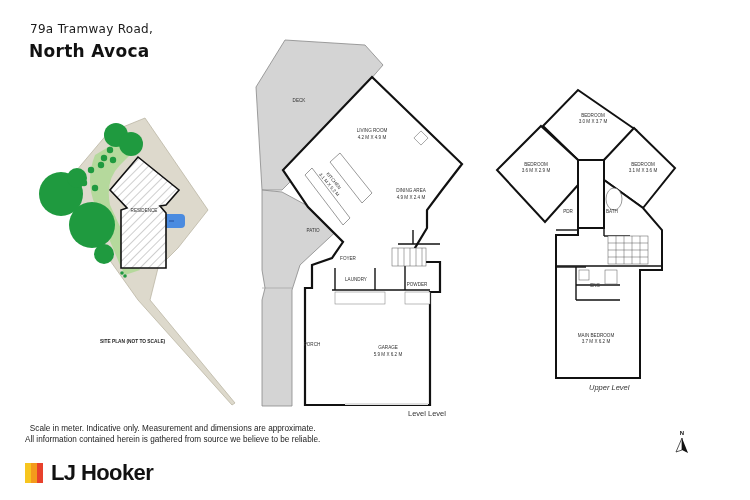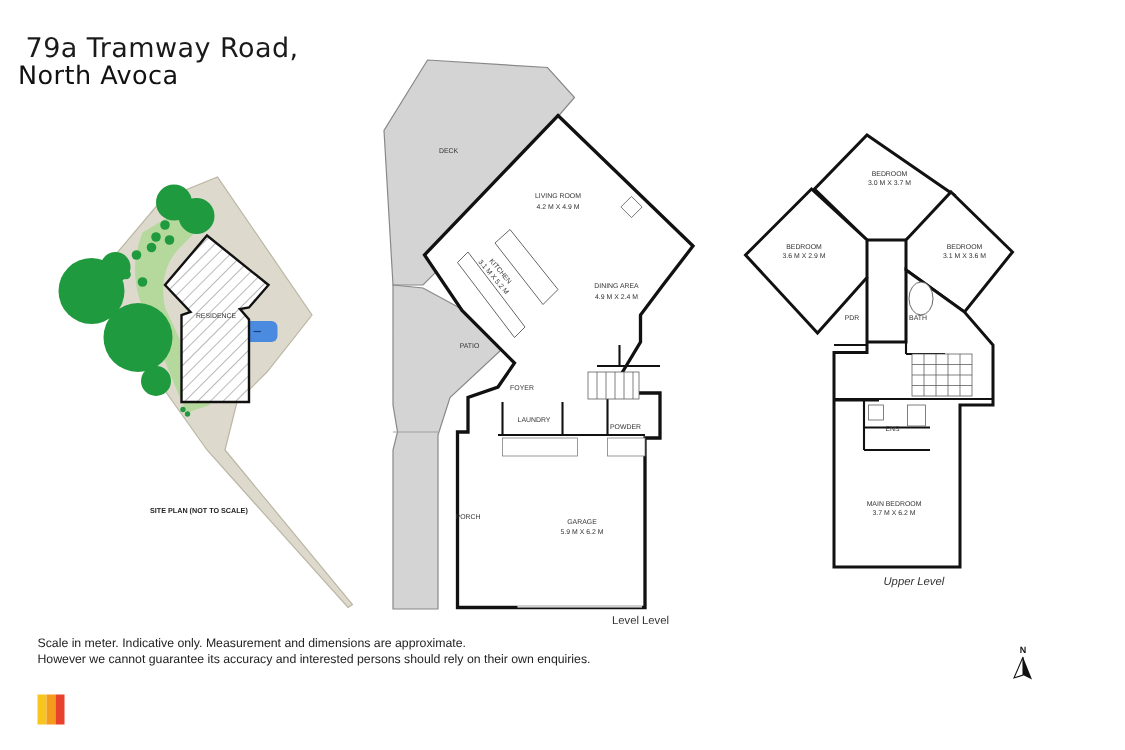--- a/index.html
+++ b/index.html
@@ -1,21 +1,21 @@
 <!DOCTYPE html>
 <html><head>
 <meta charset="utf-8">
 <style>
   html, body { margin: 0; padding: 0; background: #ffffff; }
   body { width: 750px; height: 500px; position: relative; overflow: hidden; font-family: "DejaVu Sans", sans-serif; color: #111; }
-  .title-line1 { position: absolute; left: 17px; top: 22px; font-size: 18px; font-weight: 400; letter-spacing: 0.3px; color: #1a1a1a; }
-  .title-line2 { position: absolute; left: 12px; top: 41px; font-size: 17px; font-weight: 400; letter-spacing: 0.3px; color: #111; }
+  .title-line1 { position: absolute; left: 30px; top: 22px; font-size: 12px; font-weight: 400; letter-spacing: 0.3px; color: #1a1a1a; }
+  .title-line2 { position: absolute; left: 29px; top: 41px; font-size: 17px; font-weight: 700; letter-spacing: 0.3px; color: #111; }
   .plans { position: absolute; left: 0; top: 0; width: 750px; height: 500px; }
   .disclaimer { position: absolute; left: 25px; top: 423px; font-family: "Liberation Sans", sans-serif; font-size: 8.2px; line-height: 11px; color: #222; }
-  .disclaimer div { white-space: nowrap; }
+  .disclaimer div { white-space: nowrap; text-align: center; }
   .logo { position: absolute; left: 25px; top: 461px; height: 24px; display: flex; align-items: center; }
   .logo-bars { display: flex; height: 20px; margin-right: 8px; }
   .logo-bars span { display: block; width: 6px; height: 20px; }
   .logo-text { font-family: "Liberation Sans", sans-serif; font-size: 22px; font-weight: 700; letter-spacing: -0.6px; color: #111; line-height: 24px; }
   .lbl { font-family: "Liberation Sans", sans-serif; font-size: 4.6px; fill: #333; text-anchor: middle; }
   .level { position: absolute; font-family: "Liberation Sans", sans-serif; font-size: 7.5px; color: #333; }
   .site-cap { position: absolute; left: 100px; top: 339px; font-family: "Liberation Sans", sans-serif; font-size: 4.8px; font-weight: 700; color: #222; }
   .north { position: absolute; left: 672px; top: 429px; width: 24px; height: 30px; }
 </style>
 </head>
@@ -183,22 +183,23 @@
 <div class="north">
   <svg width="24" height="30" viewBox="0 0 24 30">
     <text x="10" y="6" font-family="Liberation Sans, sans-serif" font-size="6" font-weight="700" text-anchor="middle" fill="#111">N</text>
     <polygon points="10,9 4,23 10,21" fill="#fff" stroke="#111" stroke-width="0.7"></polygon>
     <polygon points="10,9 10,21 16,24" fill="#111"></polygon>
   </svg>
 </div>
 
 <div class="disclaimer">
   <div>Scale in meter. Indicative only. Measurement and dimensions are approximate.</div>
-  <div>However we cannot guarantee its accuracy and interested persons should rely on their own enquiries.</div>
+  <div>All information contained herein is gathered from source we believe to be reliable.</div>
 </div>
 
 <div class="logo">
   <div class="logo-bars">
     <span style="background:#f7c51e"></span>
     <span style="background:#f49a1c"></span>
     <span style="background:#e8412c"></span>
   </div>
+  <div class="logo-text">LJ Hooker</div>
 </div>
 
 </body></html>

